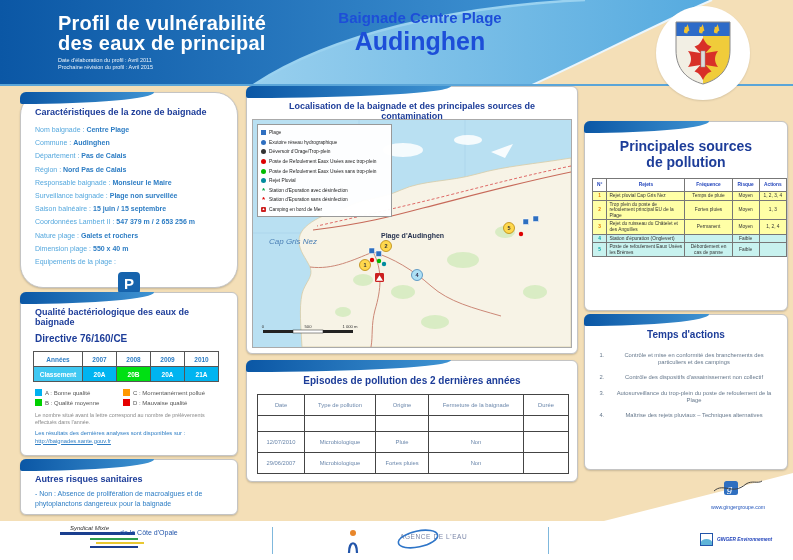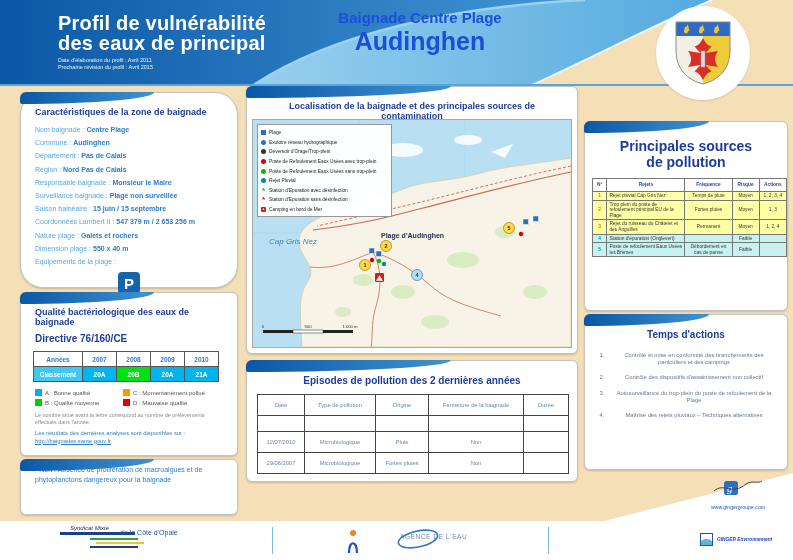--- a/index.html
+++ b/index.html
@@ -228,20 +228,21 @@
     </div>
     <div class="note">Le nombre situé avant la lettre correspond au nombre de prélèvements effectués dans l'année.</div>
     <div class="results">
       <div>Les résultats des dernières analyses sont disponibles sur :</div>
       <a href="#">http://baignades.sante.gouv.fr</a>
     </div>
   </div>
 
   <div class="panel" style="left:20px;top:459px;width:216px;height:54px;">
     <div class="swoosh"></div>
+    <div class="p-title">Autres risques sanitaires</div>
     <div class="risk-text">- Non : Absence de prolifération de macroalgues et de phytoplanctons dangereux pour la baignade</div>
   </div>
 
   <div class="panel" style="left:246px;top:86px;width:330px;height:266px;">
     <div class="swoosh"></div>
     <div class="p-title center" style="width:280px;margin:0 auto;">Localisation de la baignade et des principales sources de contamination</div>
     <div class="map-wrap">
       <svg width="318" height="227" viewBox="0 0 318 227">
         <rect x="0" y="0" width="318" height="227" fill="#b9e0f2"></rect>
         <line x1="106" y1="0" x2="106" y2="227" stroke="#a4d2e8" stroke-width="0.6"></line>

